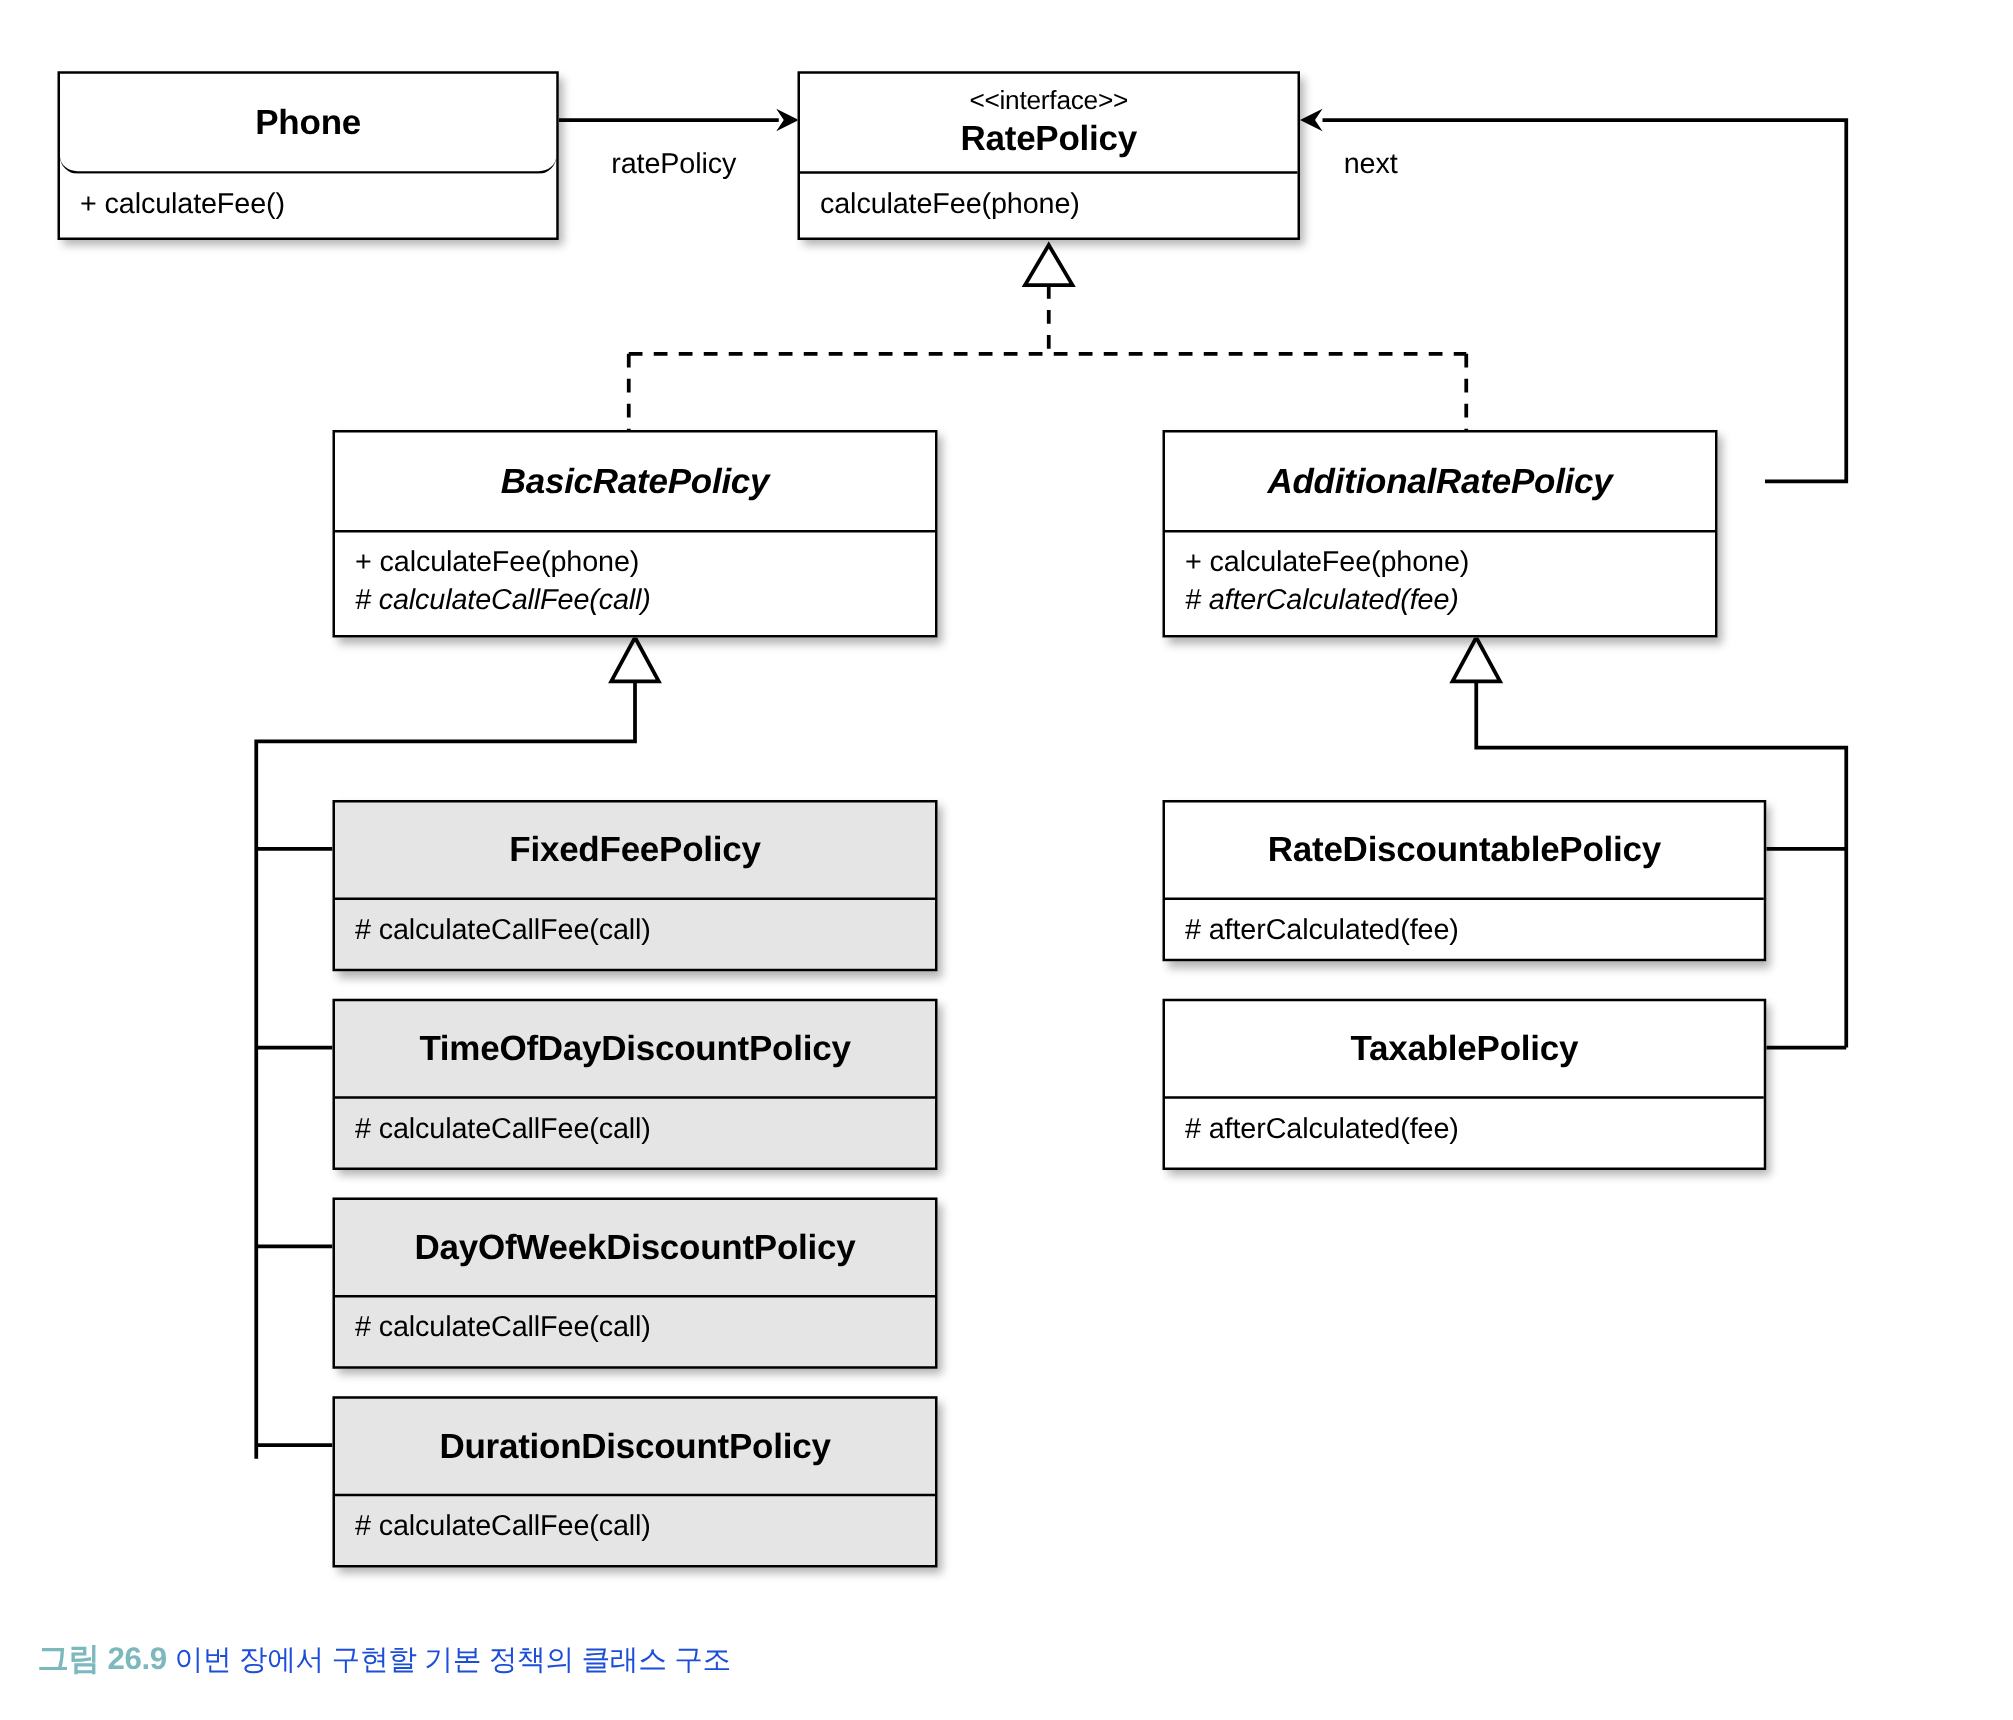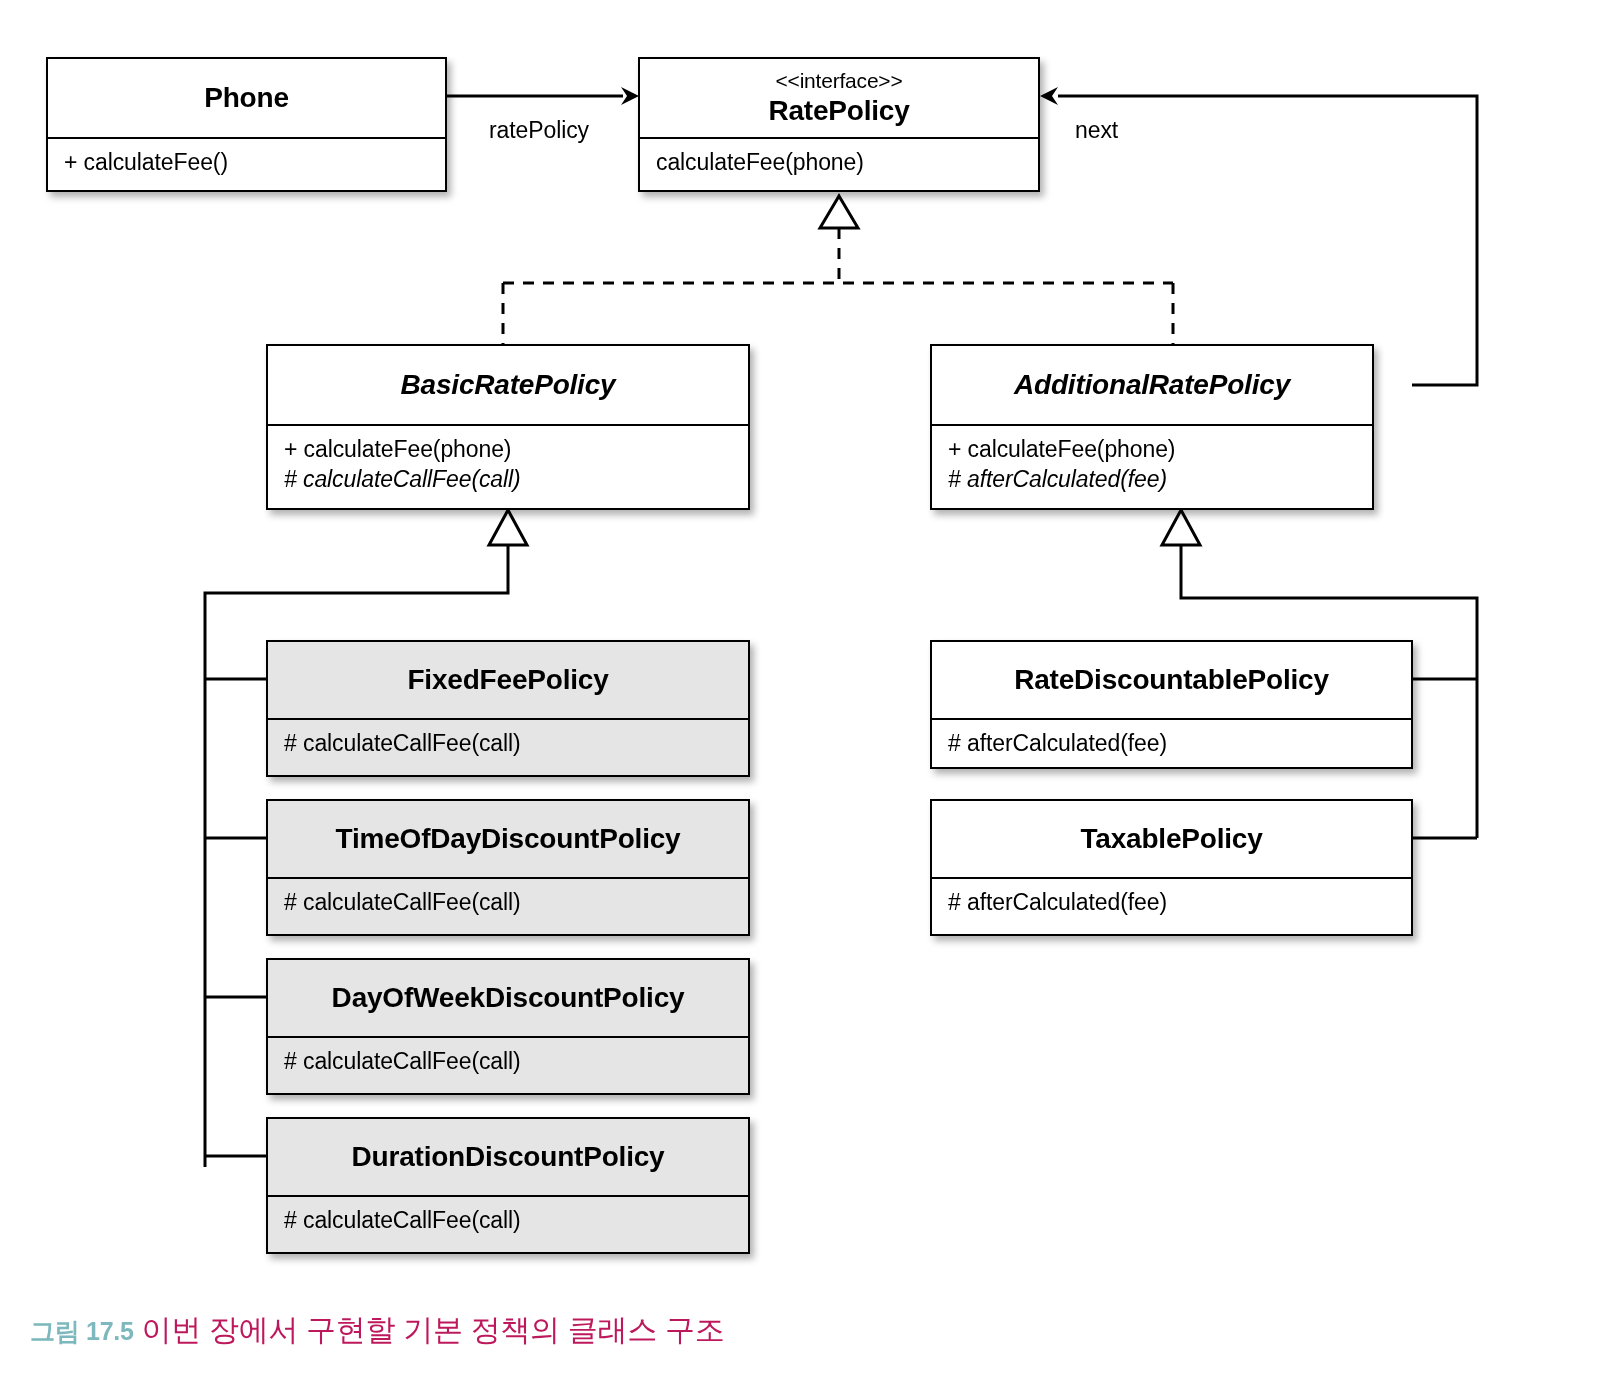--- a/index.html
+++ b/index.html
@@ -95,23 +95,23 @@
     white-space: nowrap;
     z-index: 7;
   }
   #caption .fig-no {
     font-size: 25px;
     font-weight: 700;
     color: #7cb8bd;
     letter-spacing: -0.3px;
   }
   #caption .fig-text {
-    font-size: 30px;
+    font-size: 23px;
     font-weight: 400;
-    color: #be185d;
+    color: #1d4ed8;
     letter-spacing: -0.3px;
   }
 </style>
 </head>
 <body>
 
 <div id="stage">
 
   <svg id="edges" viewBox="0 0 1610 1376" width="1610" height="1376">
     <defs>
@@ -156,21 +156,21 @@
 
     <g>
       <path d="M1181,510 L1200,545 L1162,545 Z" fill="#ffffff" stroke="#000" stroke-width="3"></path>
       <polyline points="1181,545 1181,598 1477,598 1477,838" fill="none" stroke="#000" stroke-width="3"></polyline>
       <line x1="1477" y1="679" x2="1413" y2="679" stroke="#000" stroke-width="3"></line>
       <line x1="1477" y1="838" x2="1413" y2="838" stroke="#000" stroke-width="3"></line>
     </g>
   </svg>
 
   <div class="cls" style="left:46px; top:57px; width:401px; height:135px;">
-    <div class="cls-head" style="height:80px;">
+    <div class="cls-head" style="height:80px;border-radius:14px;">
       <div class="cls-title">Phone</div>
     </div>
     <div class="cls-body">
       <div class="member">+ calculateFee()</div>
     </div>
   </div>
 
   <div class="cls" style="left:638px; top:57px; width:402px; height:135px;">
     <div class="cls-head" style="height:80px;">
       <div class="stereotype">&lt;&lt;interface&gt;&gt;</div>
@@ -253,16 +253,16 @@
     <div class="cls-body">
       <div class="member"># afterCalculated(fee)</div>
     </div>
   </div>
 
   <div class="edge-label" style="left:489px; top:117px;">ratePolicy</div>
 
   <div class="edge-label" style="left:1075px; top:117px;">next</div>
 
   <div id="caption">
-    <span class="fig-no">그림 17.5</span><span class="fig-text"> 이번 장에서 구현할 기본 정책의 클래스 구조</span>
+    <span class="fig-no">그림 26.9</span><span class="fig-text"> 이번 장에서 구현할 기본 정책의 클래스 구조</span>
   </div>
 
 </div>
 
 </body></html>

